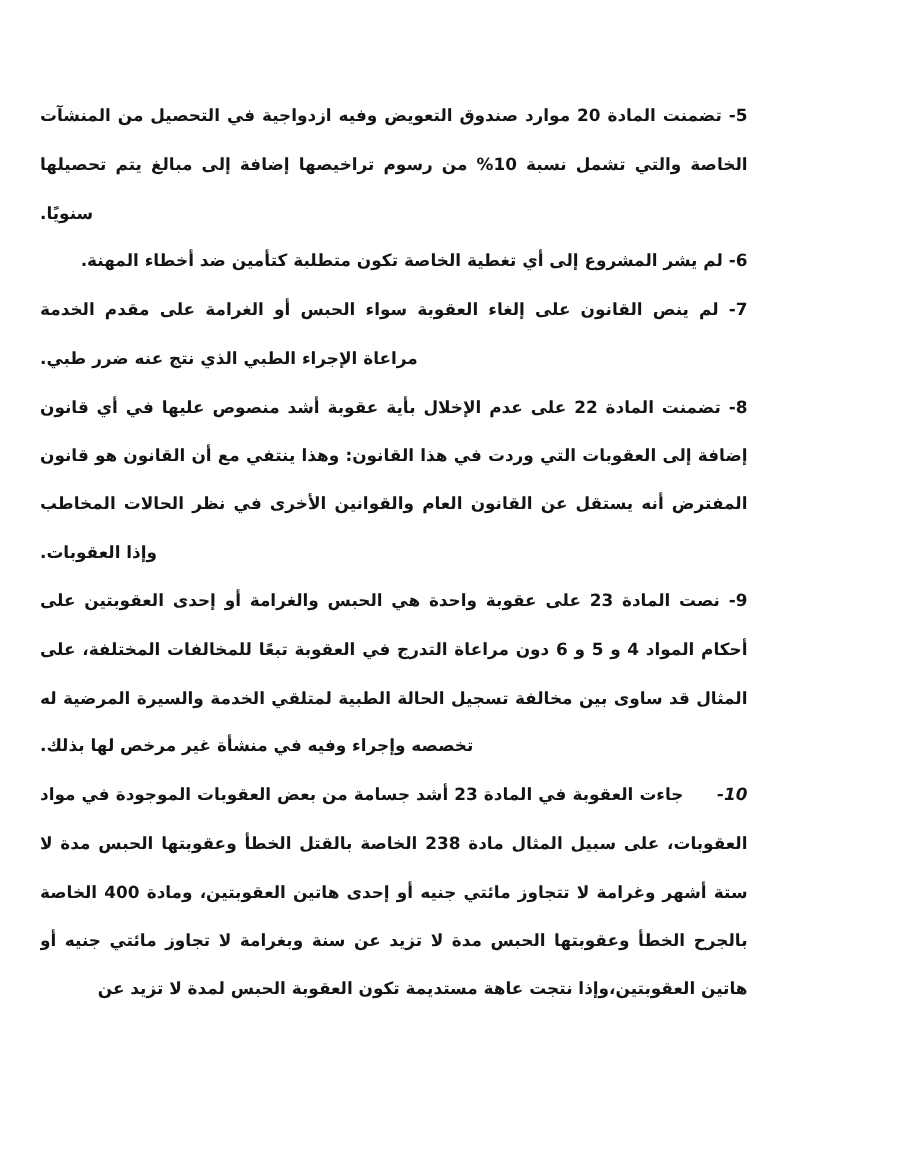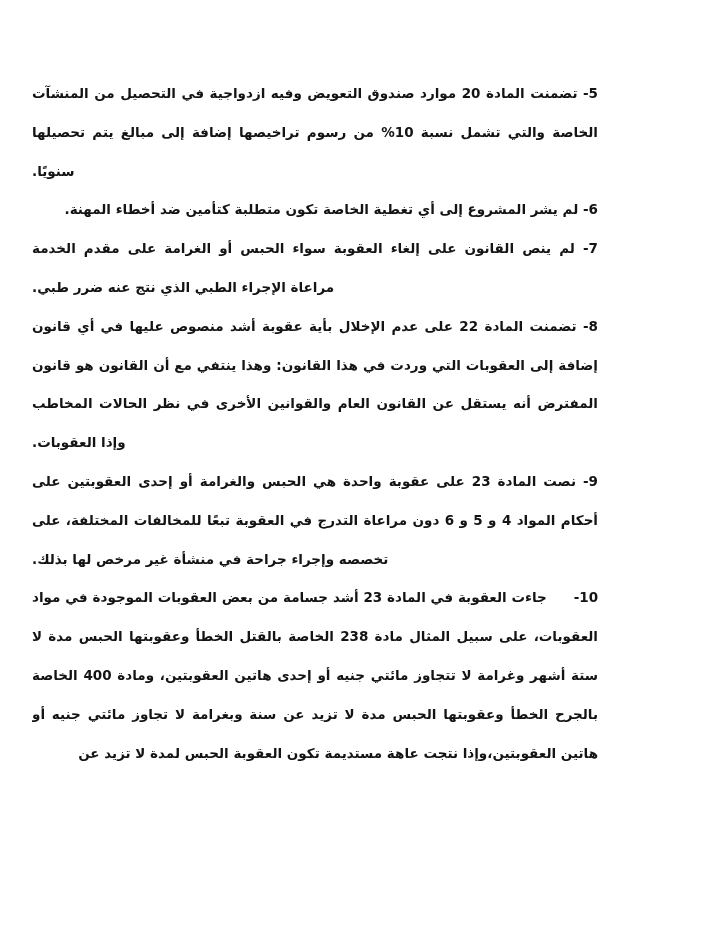--- a/index.html
+++ b/index.html
@@ -32,21 +32,21 @@
   }
   
   .ln-last {
     text-align: left;
     padding-right: 8px;
   }
   .ln-last-flush { text-align: right; padding-right: 0; }
   
   .ln-single { text-align: right; }
   .num { white-space: nowrap; }
-  .num-tab { margin-left: 22px; }
+  .num-tab { margin-left: 22px; font-style: italic; }
 </style>
 </head>
 <body>
 
 <div class="page">
 
   <div class="list-item">
     <div class="ln ln-fill">
       <span class="num">5-</span>
       <span>تضمنت المادة 20 موارد صندوق التعويض وفيه ازدواجية في التحصيل من المنشآت الطبية</span>
@@ -79,21 +79,22 @@
     <div class="ln ln-fill">المفترض أنه يستقل عن القانون العام والقوانين الأخرى في نظر الحالات المخاطب بها بما</div>
     <div class="ln ln-last">وإذا العقوبات.</div>
   </div>
 
   <div class="list-item">
     <div class="ln ln-fill">
       <span class="num">9-</span>
       <span>نصت المادة 23 على عقوبة واحدة هي الحبس والغرامة أو إحدى العقوبتين على مخالفة</span>
     </div>
     <div class="ln ln-fill">أحكام المواد 4 و 5 و 6 دون مراعاة التدرج في العقوبة تبعًا للمخالفات المختلفة، على سبيل</div>
-    <div class="ln ln-last">تخصصه وإجراء جراحة في منشأة غير مرخص لها بذلك.</div>
+    <div class="ln ln-fill">المثال قد ساوى بين مخالفة تسجيل الحالة الطبية لمتلقي الخدمة والسيرة المرضية له</div>
+    <div class="ln ln-last">تخصصه وإجراء وفيه في منشأة غير مرخص لها بذلك.</div>
   </div>
 
   <div class="list-item">
     <div class="ln ln-fill">
       <span class="num num-tab">10-</span>
       <span>جاءت العقوبة في المادة 23 أشد جسامة من بعض العقوبات الموجودة في مواد قانون</span>
     </div>
     <div class="ln ln-fill">العقوبات، على سبيل المثال مادة 238 الخاصة بالقتل الخطأ وعقوبتها الحبس مدة لا تقل عن</div>
     <div class="ln ln-fill">ستة أشهر وغرامة لا تتجاوز مائتي جنيه أو إحدى هاتين العقوبتين، ومادة 400 الخاصة</div>
     <div class="ln ln-fill">بالجرح الخطأ وعقوبتها الحبس مدة لا تزيد عن سنة وبغرامة لا تجاوز مائتي جنيه أو بإحدى</div>

